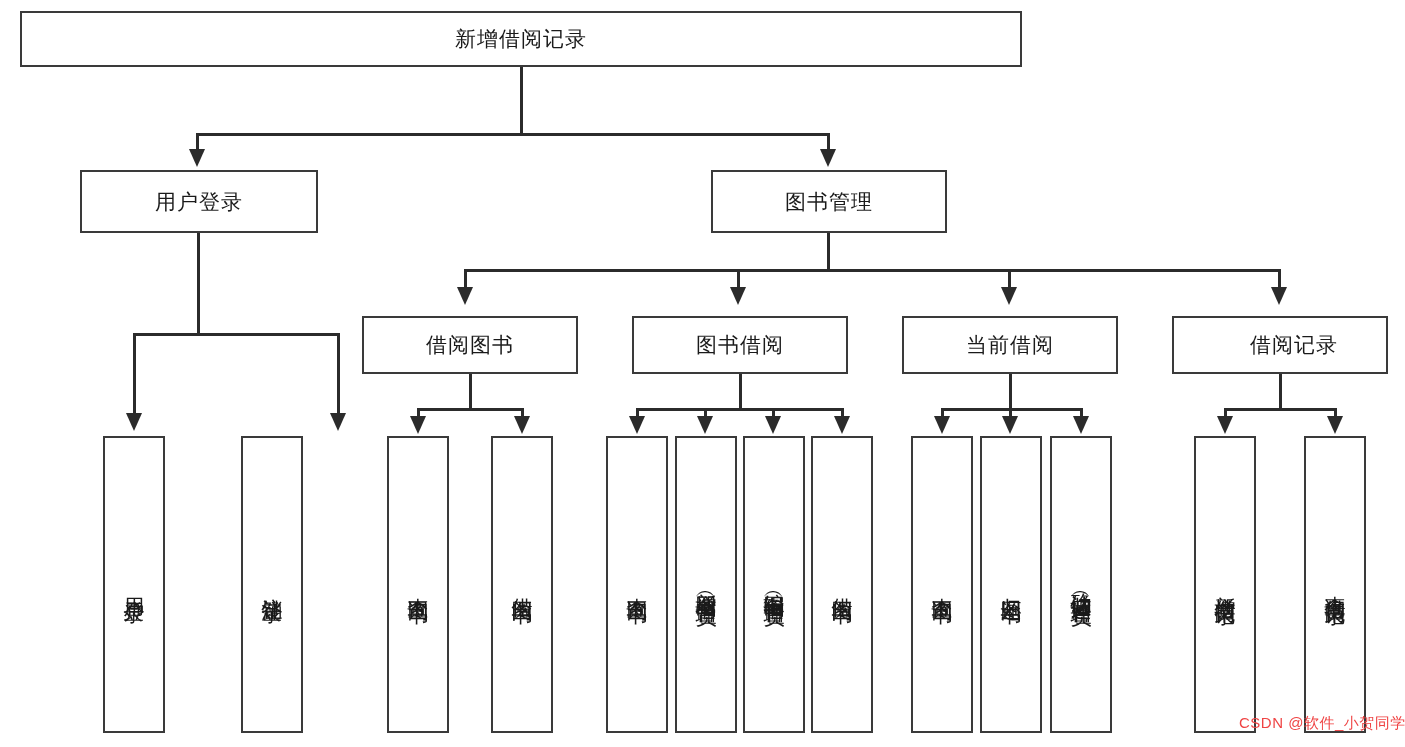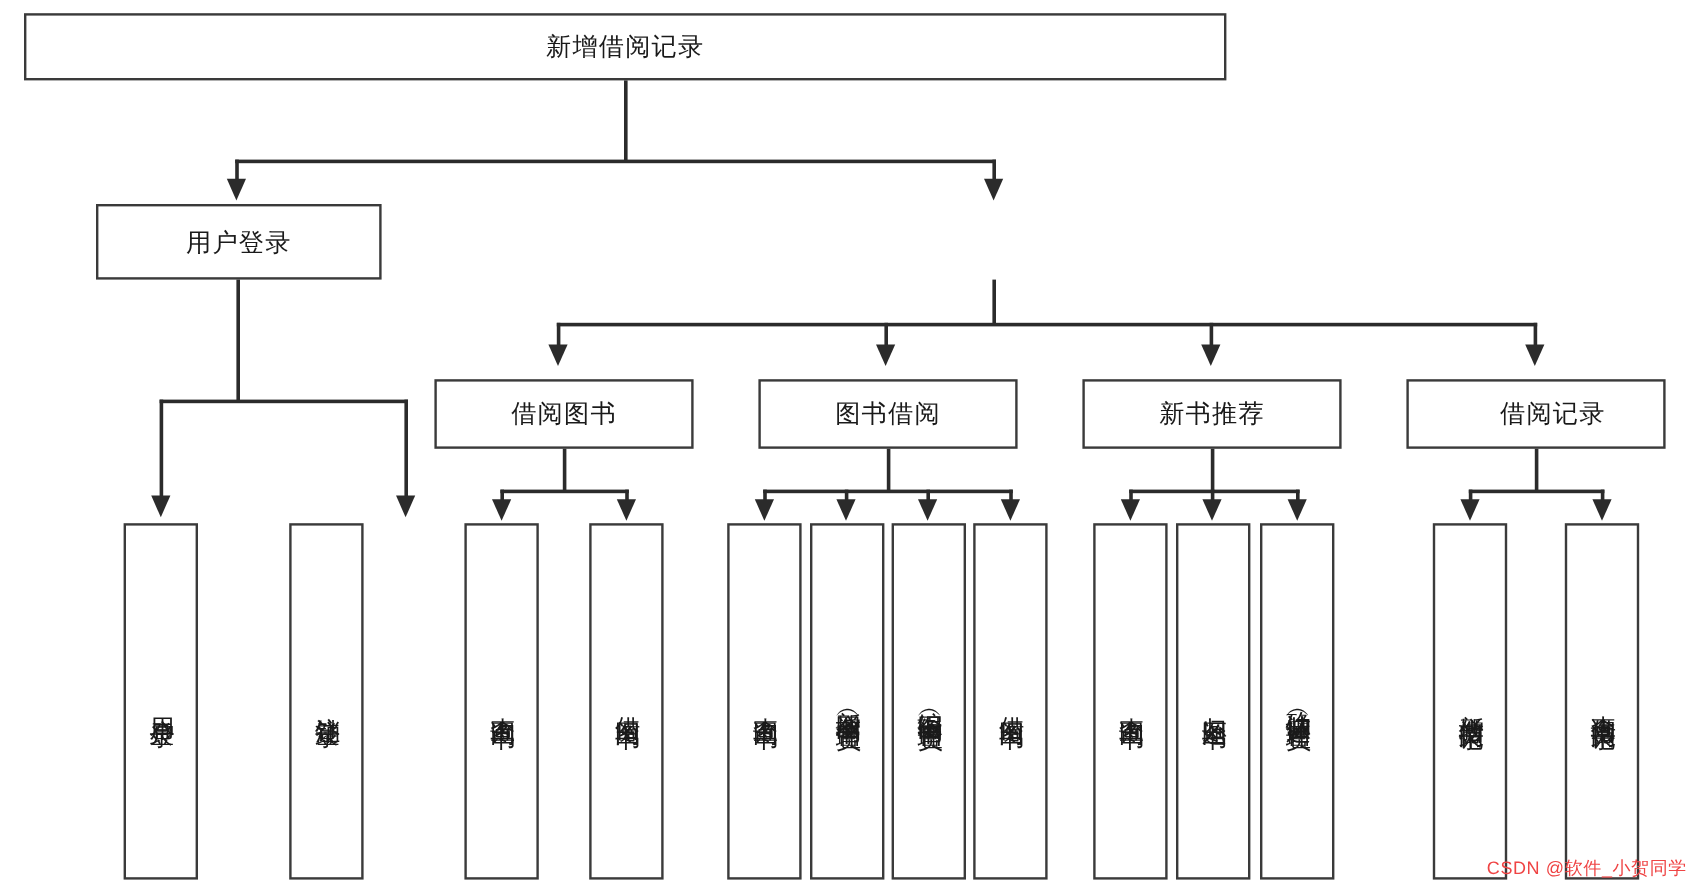--- a/index.html
+++ b/index.html
@@ -82,20 +82,23 @@
 
   <div class="edge edge-h" style="left:196px; top:133px; width:634px; height:3px;"></div>
 
   <div class="edge edge-v" style="left:196px; top:133px; width:3px; height:18px;"></div>
   <div class="arrow" style="left:189px; top:149px;"></div>
   <div class="edge edge-v" style="left:827px; top:133px; width:3px; height:18px;"></div>
   <div class="arrow" style="left:820px; top:149px;"></div>
 
   <div class="node node-h" style="left:80px; top:170px; width:238px; height:63px;">
     <span>用户登录</span>
+  </div>
+  <div class="node node-h" style="left:711px; top:170px; width:236px; height:63px;">
+    <span>图书管理</span>
   </div>
 
   <div class="edge edge-v" style="left:197px; top:233px; width:3px; height:102px;"></div>
   <div class="edge edge-h" style="left:133px; top:333px; width:207px; height:3px;"></div>
   <div class="edge edge-v" style="left:133px; top:333px; width:3px; height:82px;"></div>
   <div class="arrow" style="left:126px; top:413px;"></div>
   <div class="edge edge-v" style="left:337px; top:333px; width:3px; height:82px;"></div>
   <div class="arrow" style="left:330px; top:413px;"></div>
 
   <div class="edge edge-v" style="left:827px; top:233px; width:3px; height:38px;"></div>
@@ -109,21 +112,21 @@
   <div class="edge edge-v" style="left:1278px; top:269px; width:3px; height:20px;"></div>
   <div class="arrow" style="left:1271px; top:287px;"></div>
 
   <div class="node node-h" style="left:362px; top:316px; width:216px; height:58px;">
     <span>借阅图书</span>
   </div>
   <div class="node node-h" style="left:632px; top:316px; width:216px; height:58px;text-align:center;">
     <span>图书借阅</span>
   </div>
   <div class="node node-h" style="left:902px; top:316px; width:216px; height:58px;">
-    <span>新书推荐</span>
+    <span>当前借阅</span>
   </div>
   <div class="node node-h" style="left:1172px; top:316px; width:216px; height:58px;padding-left:28px;">
     <span>借阅记录</span>
   </div>
 
   <div class="edge edge-v" style="left:469px; top:374px; width:3px; height:36px;"></div>
   <div class="edge edge-h" style="left:417px; top:408px; width:107px; height:3px;"></div>
   <div class="edge edge-v" style="left:417px; top:408px; width:3px; height:10px;"></div>
   <div class="arrow" style="left:410px; top:416px;"></div>
   <div class="edge edge-v" style="left:521px; top:408px; width:3px; height:10px;"></div>

